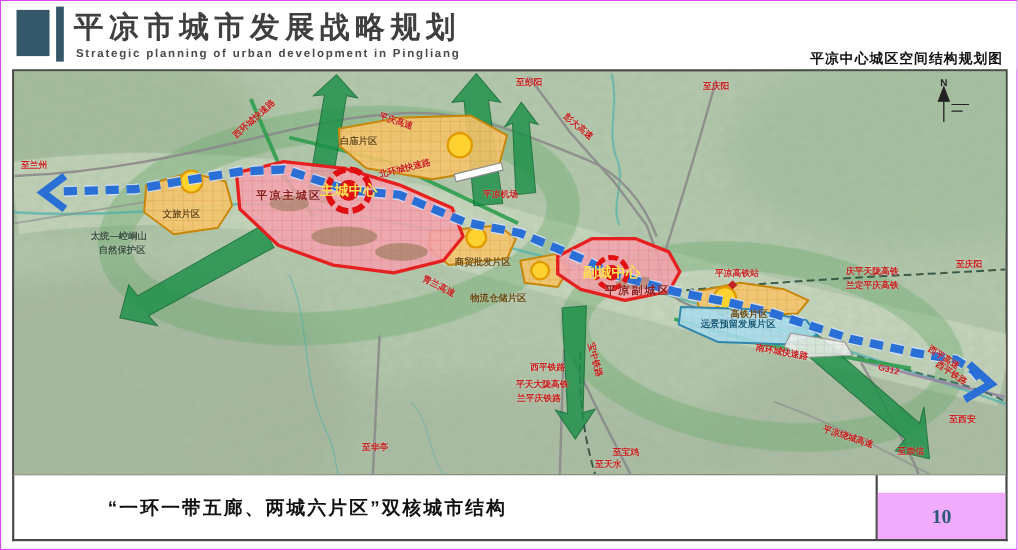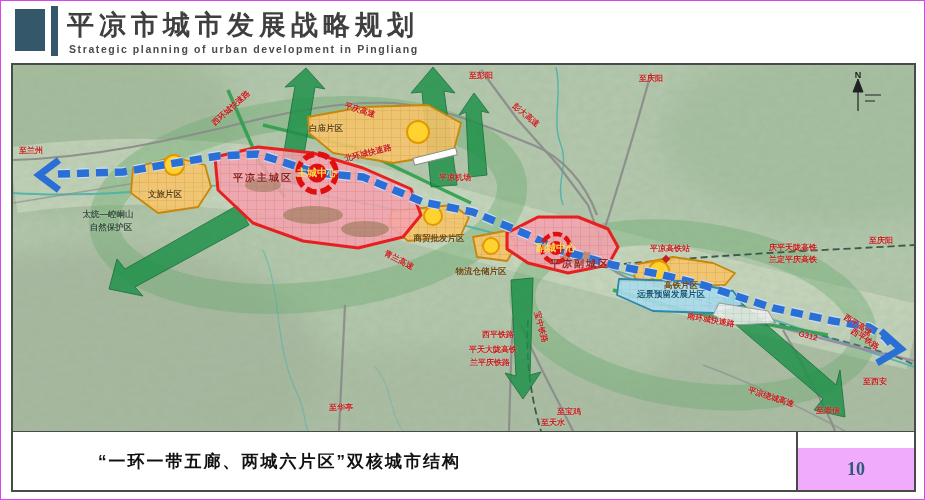--- a/index.html
+++ b/index.html
@@ -14,39 +14,40 @@
   
   #map{position:absolute;left:10px;top:62px;width:905px;height:370px;border:2px solid #4a4a4a;box-sizing:border-box;background:#b5c9ae;overflow:hidden;}
   #map svg{position:absolute;left:0;top:0;}
   #labels{position:absolute;left:0;top:0;width:100%;height:100%;pointer-events:none;}
   .lbl{position:absolute;transform:translate(-50%,-50%);white-space:nowrap;font-weight:bold;text-shadow:0 0 2px rgba(255,255,255,.45);}
   .r{color:#c81e1e;font-size:8px;}
   .d{color:#38503e;font-size:8.5px;}
   .z{color:#6b4a12;font-size:8.5px;margin-top:10px;}
   .zc{color:#8c1c1c;font-size:10px;letter-spacing:2px;text-align:center;}
   .zb{color:#155a77;font-size:8.5px;}
-  .c{color:#ffe052;font-size:10px;text-shadow:none;}
+  .c{color:#ffe052;font-size:13px;text-shadow:none;}
   .n{color:#222;font-size:9px;text-shadow:none;}
   
   #footer{position:absolute;left:10px;top:431px;width:905px;height:60px;border:2px solid #4a4a4a;border-top:none;box-sizing:border-box;background:#fff;}
   #caption{position:absolute;left:85px;top:18px;font-size:17px;font-weight:bold;color:#111;letter-spacing:2px;}
   #org-box{position:absolute;right:0;top:0;width:118px;height:100%;border-left:2px solid #4a4a4a;box-sizing:border-box;}
   #org-name{position:absolute;left:0;top:0;width:100%;height:16px;font-size:8px;font-weight:bold;color:#222;text-align:center;line-height:16px;border-bottom:1px solid #4a4a4a;box-sizing:border-box;background:#fff;}
   #page-num{position:absolute;left:0;top:16px;width:100%;height:calc(100% - 16px);background:#f0abfc;color:#2c5a78;font-size:18px;font-weight:bold;font-family:"Liberation Serif",serif;text-align:center;display:flex;align-items:center;justify-content:center;}
 </style>
 </head>
 <body>
 
 <div id="page">
 
   <div id="header">
     <div id="header-square"></div>
     <div id="header-bar"></div>
     <div id="title">平凉市城市发展战略规划</div>
     <div id="subtitle">Strategic planning of urban development in Pingliang</div>
+    <div id="map-title">平凉中心城区空间结构规划图</div>
   </div>
 
   <div id="map">
     <svg width="901" height="366" viewBox="0 0 901 366">
       <defs>
         <filter id="tex" x="0" y="0" width="100%" height="100%">
           <feTurbulence type="fractalNoise" baseFrequency="0.11 0.16" numOctaves="3" seed="7"></feTurbulence>
           <feColorMatrix type="matrix" values="0 0 0 0 0.30  0 0 0 0 0.42  0 0 0 0 0.28  0 0 0 0.30 0"></feColorMatrix>
         </filter>
         <filter id="soft">
@@ -244,21 +245,21 @@
         <div class="lbl r" style="left: 556px; top: 346px;">至宝鸡</div>
         <div class="lbl r" style="left: 485px; top: 269px;">西平铁路</div>
         <div class="lbl r" style="left: 480px; top: 284px;">平天大陇高铁</div>
         <div class="lbl r" style="left: 477px; top: 297px;">兰平庆铁路</div>
         <div class="lbl r" style="left: 528px; top: 262px; transform: translate(-50%, -50%) rotate(75deg);">宝中铁路</div>
         <div class="lbl d" style="left: 95px; top: 150px;">太统—崆峒山</div>
         <div class="lbl d" style="left: 98px; top: 163px;">自然保护区</div>
         <div class="lbl z" style="left: 313px; top: 54px;">白庙片区</div>
         <div class="lbl z" style="left: 152px; top: 120px;">文旅片区</div>
         <div class="lbl z" style="left: 426px; top: 164px;">商贸批发片区</div>
-        <div class="lbl z" style="left: 468px; top: 197px;">物流仓储片区</div>
+        <div class="lbl z" style="left: 440px; top: 197px;">物流仓储片区</div>
         <div class="lbl z" style="left: 668px; top: 211px; font-family: Liberation Serif, serif;">高铁片区</div>
         <div class="lbl zb" style="left: 658px; top: 230px;">远景预留发展片区</div>
         <div class="lbl zc" style="left: 250px; top: 113px;">平凉主城区</div>
         <div class="lbl zc" style="left: 567px; top: 199px;">平凉副城区</div>
         <div class="lbl c" style="left: 304px; top: 108px;">主城中心</div>
         <div class="lbl c" style="left: 543px; top: 183px;">副城中心</div>
         <div class="lbl n" style="left: 845px; top: 10px;">N</div>
       </div>
   </div>
 

